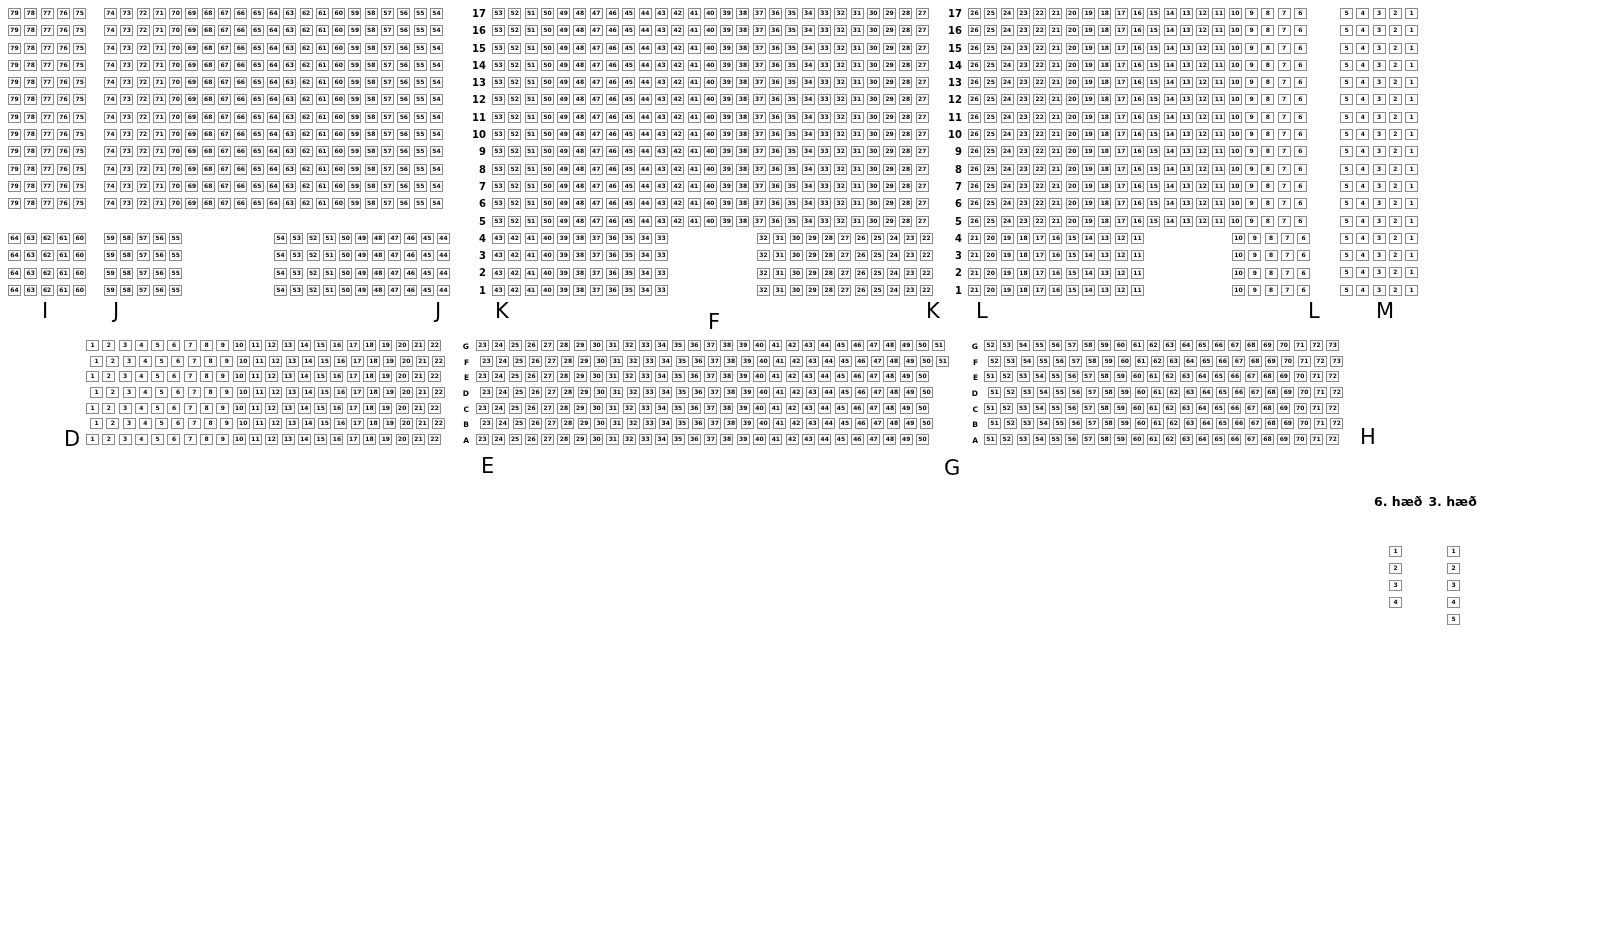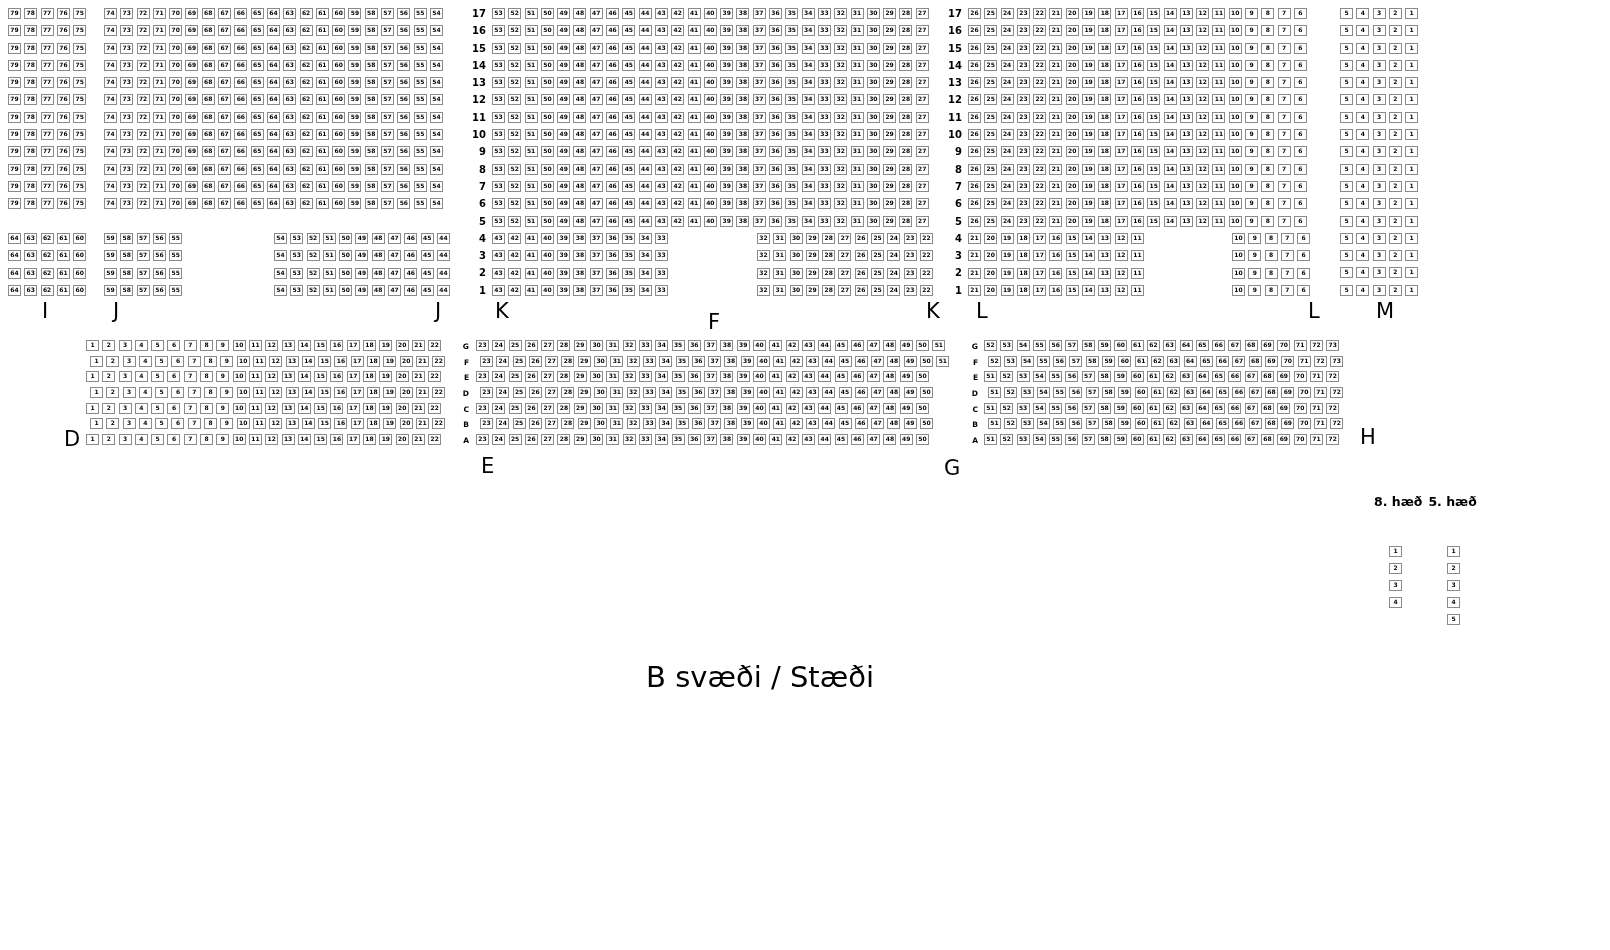--- a/index.html
+++ b/index.html
@@ -39,24 +39,23 @@
   .haed-labels {
     position: absolute; left: 1374px; top: 494px;
     display: flex; gap: 6px; font-size: 12.5px; font-weight: bold;
   }
 </style>
 </head>
 <body>
 
 <div id="canvas">
   <div class="haed-labels">
-    <span>8. hæð</span>
-    <span>5. hæð</span>
+    <span>6. hæð</span>
+    <span>3. hæð</span>
   </div>
-  <div class="title-text">B svæði / Stæði</div>
 <div class="seat-block" style="left: 8px; top: 8px;">
       <div class="seat-row" style="margin-bottom: 6.3px;">
         <div class="seat">79</div>
         <div class="seat">78</div>
         <div class="seat">77</div>
         <div class="seat">76</div>
         <div class="seat">75</div>
       </div>
       <div class="seat-row" style="margin-bottom: 6.3px;">
         <div class="seat">79</div>

